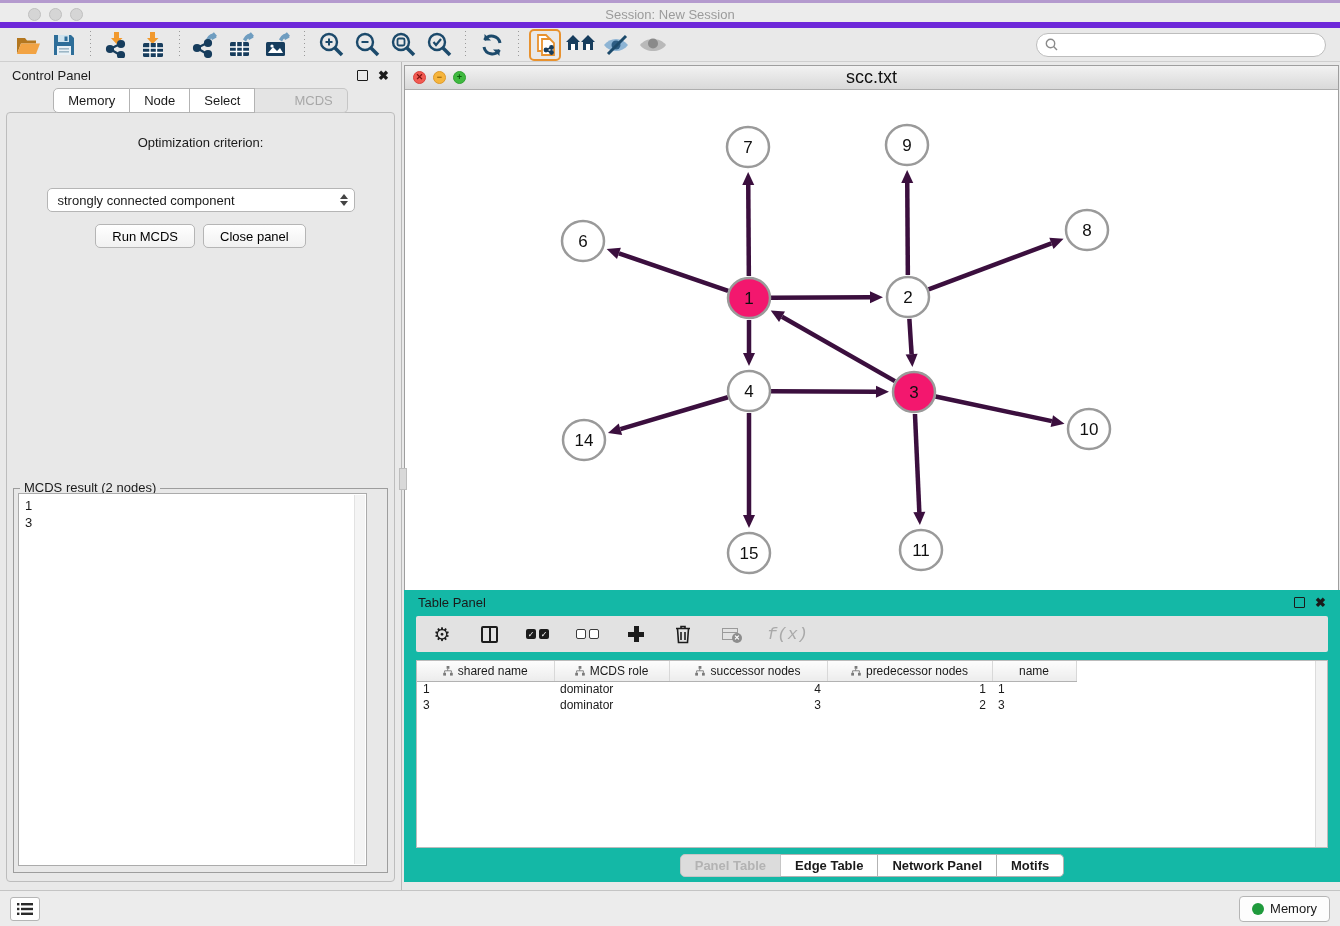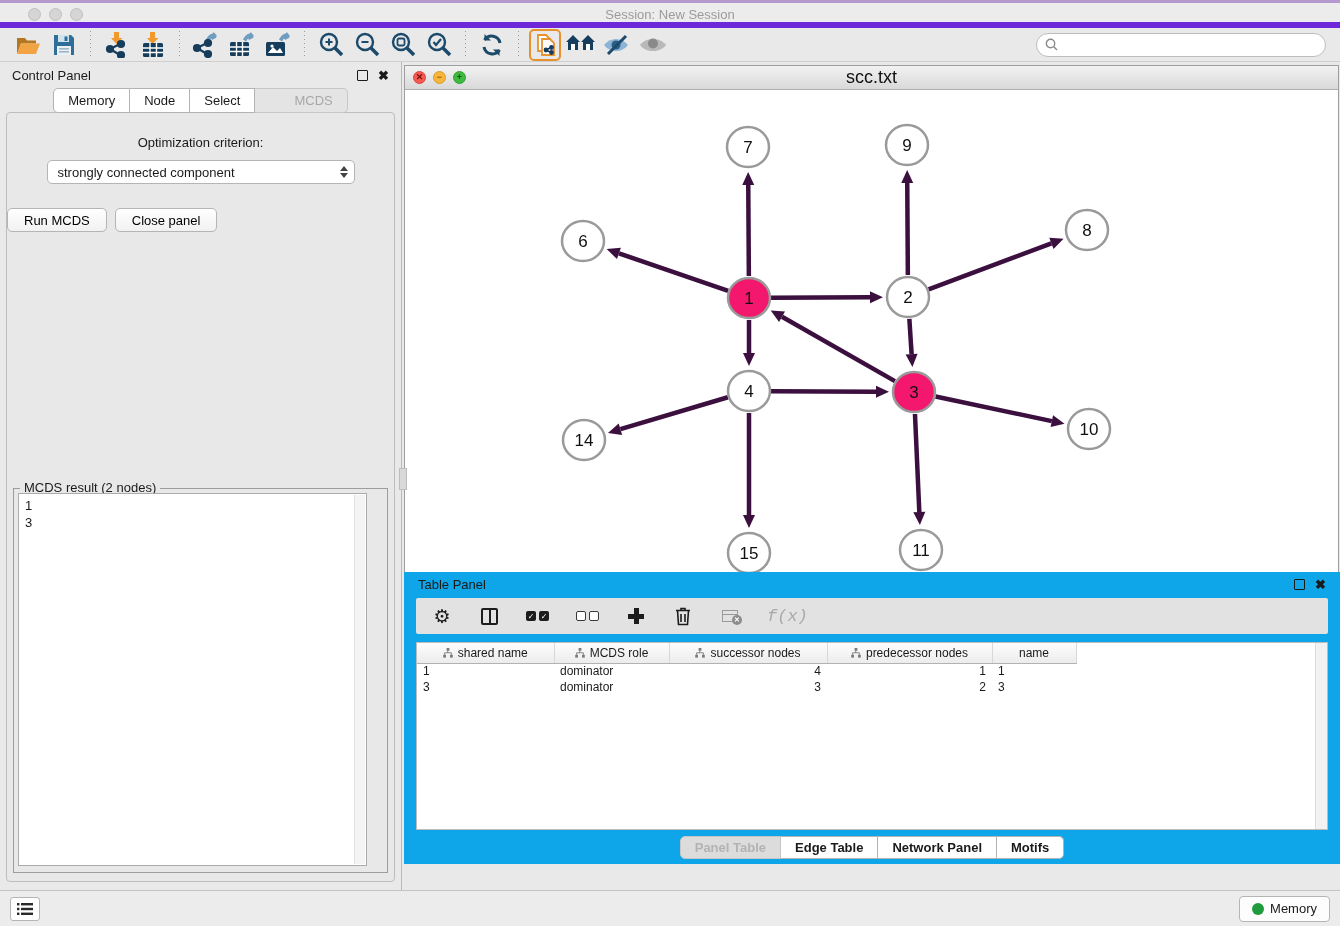--- a/index.html
+++ b/index.html
@@ -38,26 +38,26 @@
   .cp-tabs { display:flex; justify-content:center; margin-bottom:-1px; position:relative; z-index:2; }
   .seg-tab { font-size:13px; padding:4px 14px; background:#fff; border:1px solid #b3b3b3; border-left:none; cursor:default; }
   .seg-tab:first-child { border-left:1px solid #b3b3b3; border-radius:5px 0 0 5px; }
   .seg-tab:last-child { border-radius:0 5px 5px 0; }
   .cp-tabs .seg-tab.active { background:#e4e4e4; color:#a8a8a8; border-color:#c6c6c6;padding-left:39px; }
   .cp-content { flex:1; margin:0 6px 8px 6px; background:#e8e8e8; border:1px solid #bdbdbd;
     border-radius:4px; display:flex; flex-direction:column; padding-top:22px; }
   .opt-label { text-align:center; font-size:13px; margin-bottom:10px; }
   .select-row { display:flex; justify-content:center; }
   .mac-select { width:308px; height:24px; background:#fff; border:1px solid #b5b5b5; border-radius:5px;
-    display:flex; align-items:center; padding:0 6px 0 10px; font-size:13px; }
+    display:flex; align-items:center; padding:0 6px 0 10px; font-size:13px;margin-top:28px; }
   .stepper { margin-left:auto; display:flex; flex-direction:column; align-items:center; gap:2px; }
   .stepper i { width:0; height:0; border-left:4px solid transparent; border-right:4px solid transparent; display:block; }
   .stepper .up { border-bottom:5px solid #444; }
   .stepper .down { border-top:5px solid #444; }
-  .btn-row { display:flex; justify-content:flex-start; gap:8px; margin-top:24px; }
+  .btn-row { display:flex; justify-content:center; gap:8px; margin-top:12px; }
   .mac-btn { height:24px; padding:0 16px; font-size:13px; background:linear-gradient(#ffffff,#f1f1f1);
     border:1px solid #b5b5b5; border-radius:5px; font-family:"Liberation Sans", sans-serif; }
   .result-fieldset { margin:auto 6px 8px 6px; height:385px; border:1px solid #9d9d9d;
     padding:4px 20px 6px 4px; position:relative; }
   .result-legend { position:absolute; top:-9px; left:6px; background:#e8e8e8; padding:0 4px; font-size:13px; }
   .result-box { width:100%; height:100%; background:#fff; border:1px solid #ababab; position:relative;
     padding:3px 0 0 6px; font-size:13px; line-height:17px; }
   .result-scroll { position:absolute; right:1px; top:1px; bottom:1px; width:11px;
     background:#f4f4f4; border-left:1px solid #e2e2e2; }
 
@@ -76,22 +76,22 @@
   .nw-canvas { position:relative; width:933px; height:502px; background:#fff; }
   .nw-canvas svg text { font-family:"Liberation Sans", sans-serif; }
 
   .h-divider { position:absolute; left:404px; top:593px; width:936px; height:5px; background:#e9e9e9; }
   .h-divider .grip { position:absolute; left:50%; top:0; width:16px; height:5px;
     background:#cfcfcf; border:1px solid #b8b8b8; }
   .v-divider-grip { position:absolute; left:399px; top:468px; width:8px; height:22px;
     background:#d9d9d9; border:1px solid #bdbdbd; z-index:5; }
 
   
-  .table-panel { position:absolute; left:404px; top:572px; width:936px; height:292px;
-    background:#0ea5e9; display:flex; flex-direction:column; }
+  .table-panel { position:absolute; left:404px; top:590px; width:936px; height:292px;
+    background:#14b8a6; display:flex; flex-direction:column; }
   .tp-header { height:24px; display:flex; align-items:center; padding:0 14px; font-size:13px; }
   .tp-toolbar { margin:2px 12px 0 12px; height:36px; background:#e2e2e2; border-radius:2px;
     display:flex; align-items:center; gap:27px; padding-left:16px; }
   .tp-tool { display:flex; align-items:center; justify-content:center; min-width:20px; }
   .gear-glyph { font-family:"DejaVu Sans", sans-serif; font-size:19px; color:#1c1c1c; line-height:1; }
   .split-icon { width:17px; height:17px; border:2.4px solid #1c1c1c; border-radius:2px; position:relative; }
   .split-icon::after { content:""; position:absolute; left:50%; top:0; bottom:0; width:2px; background:#1c1c1c; }
   .cb { width:10px; height:10px; display:inline-flex; align-items:center; justify-content:center; }
   .cb.on { background:#1c1c1c; color:#fff; font-size:8px; border-radius:2px; }
   .cb.off { border:1.6px solid #3a3a3a; border-radius:2px; background:#fff; }

